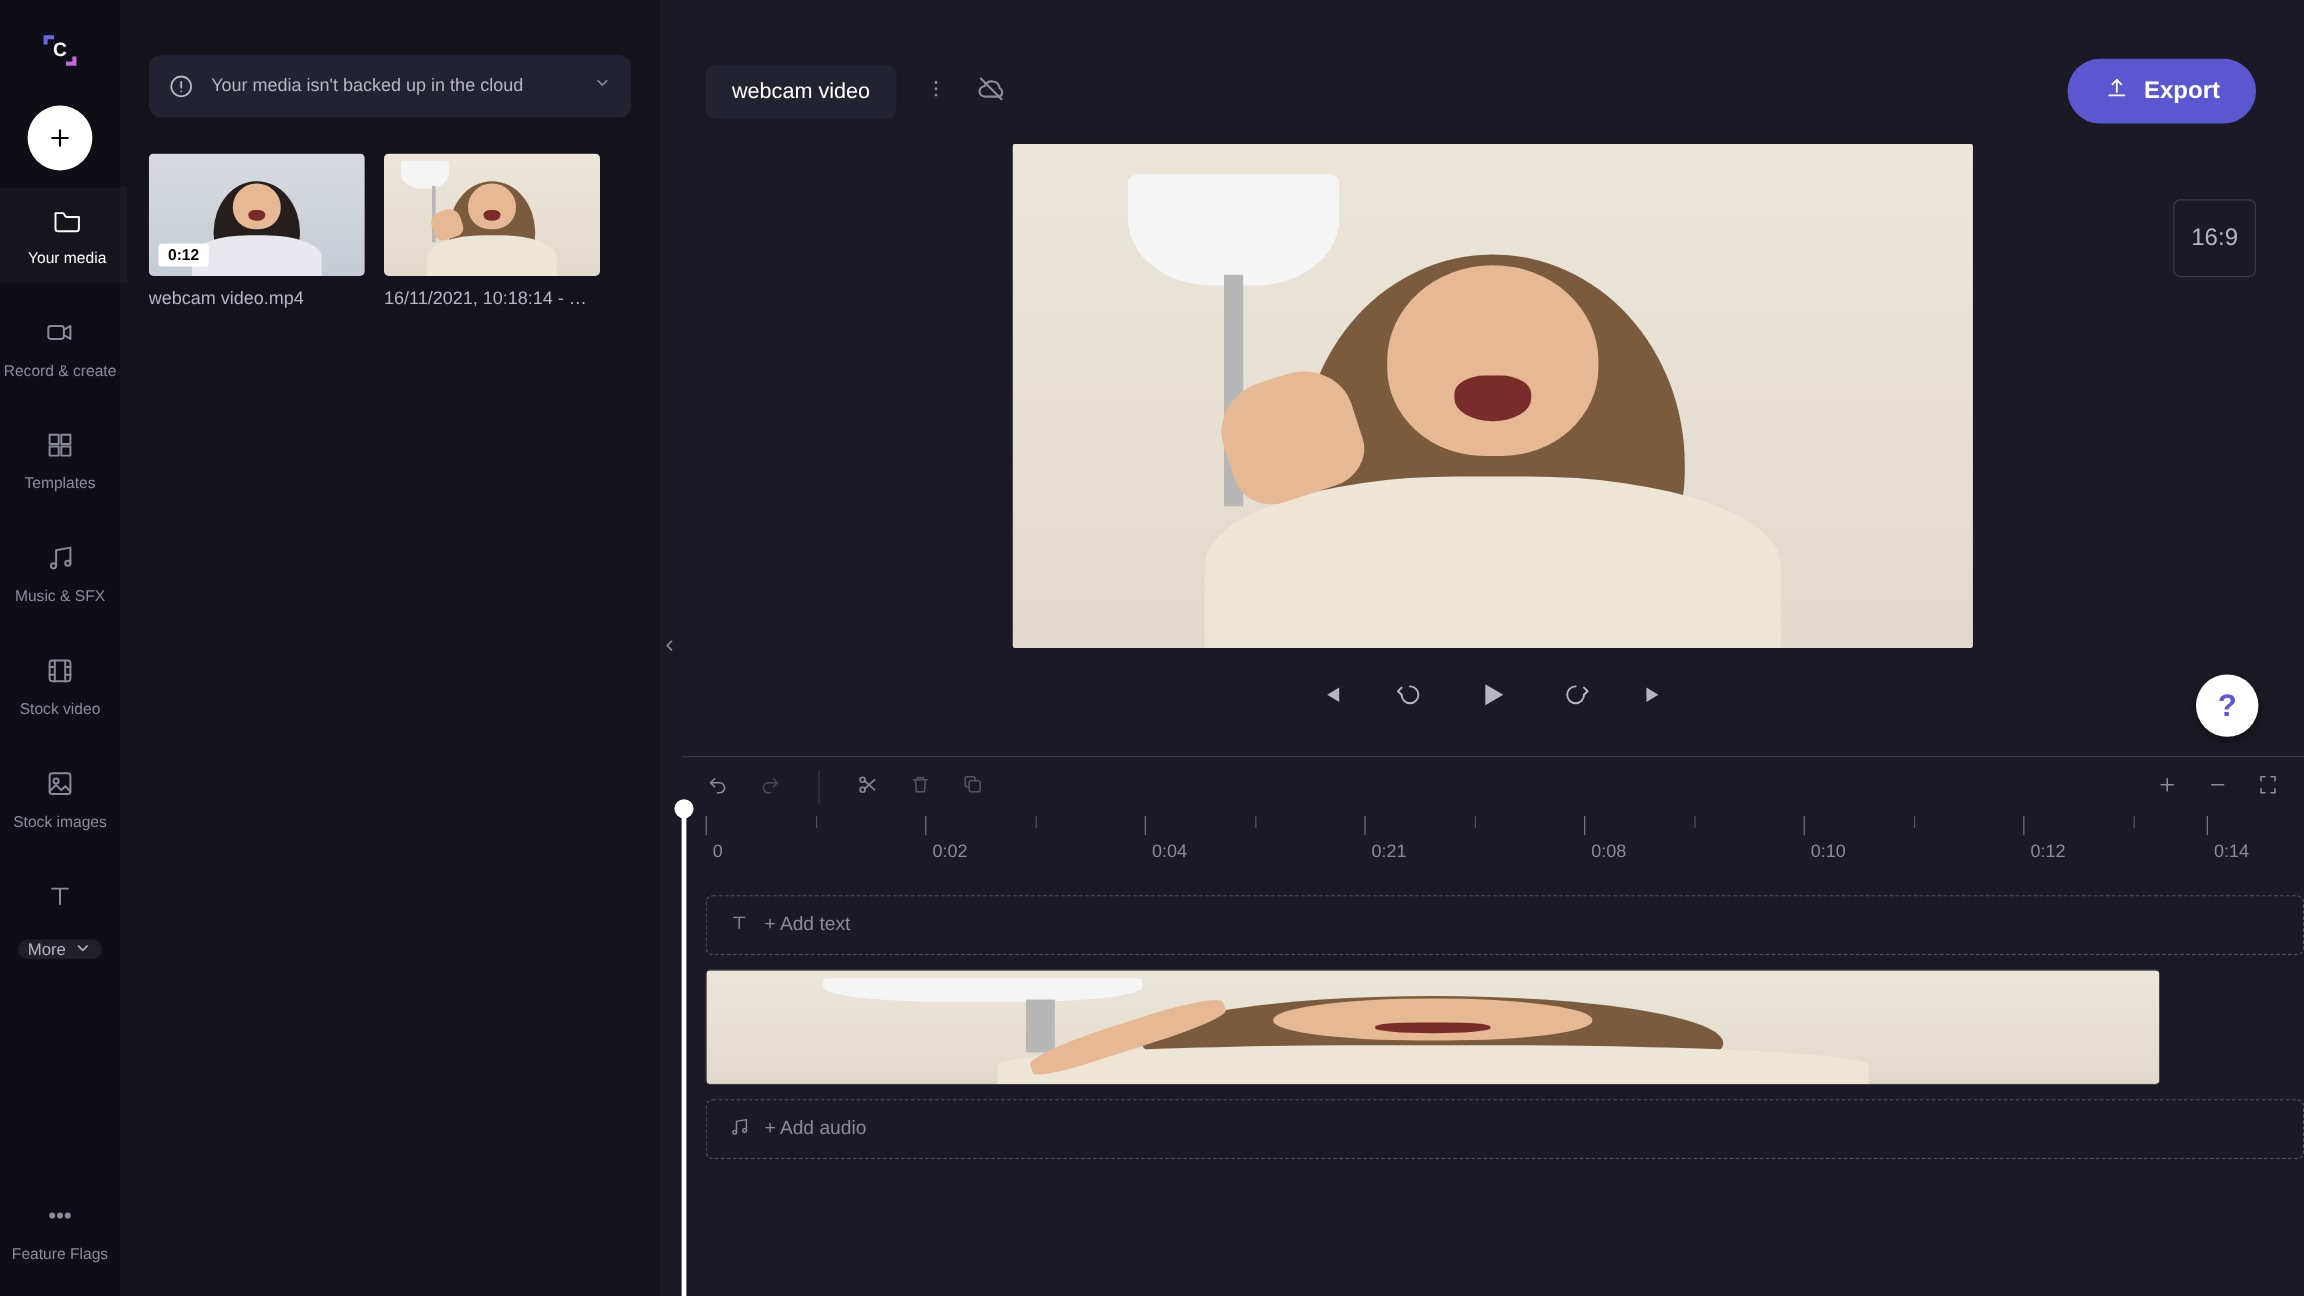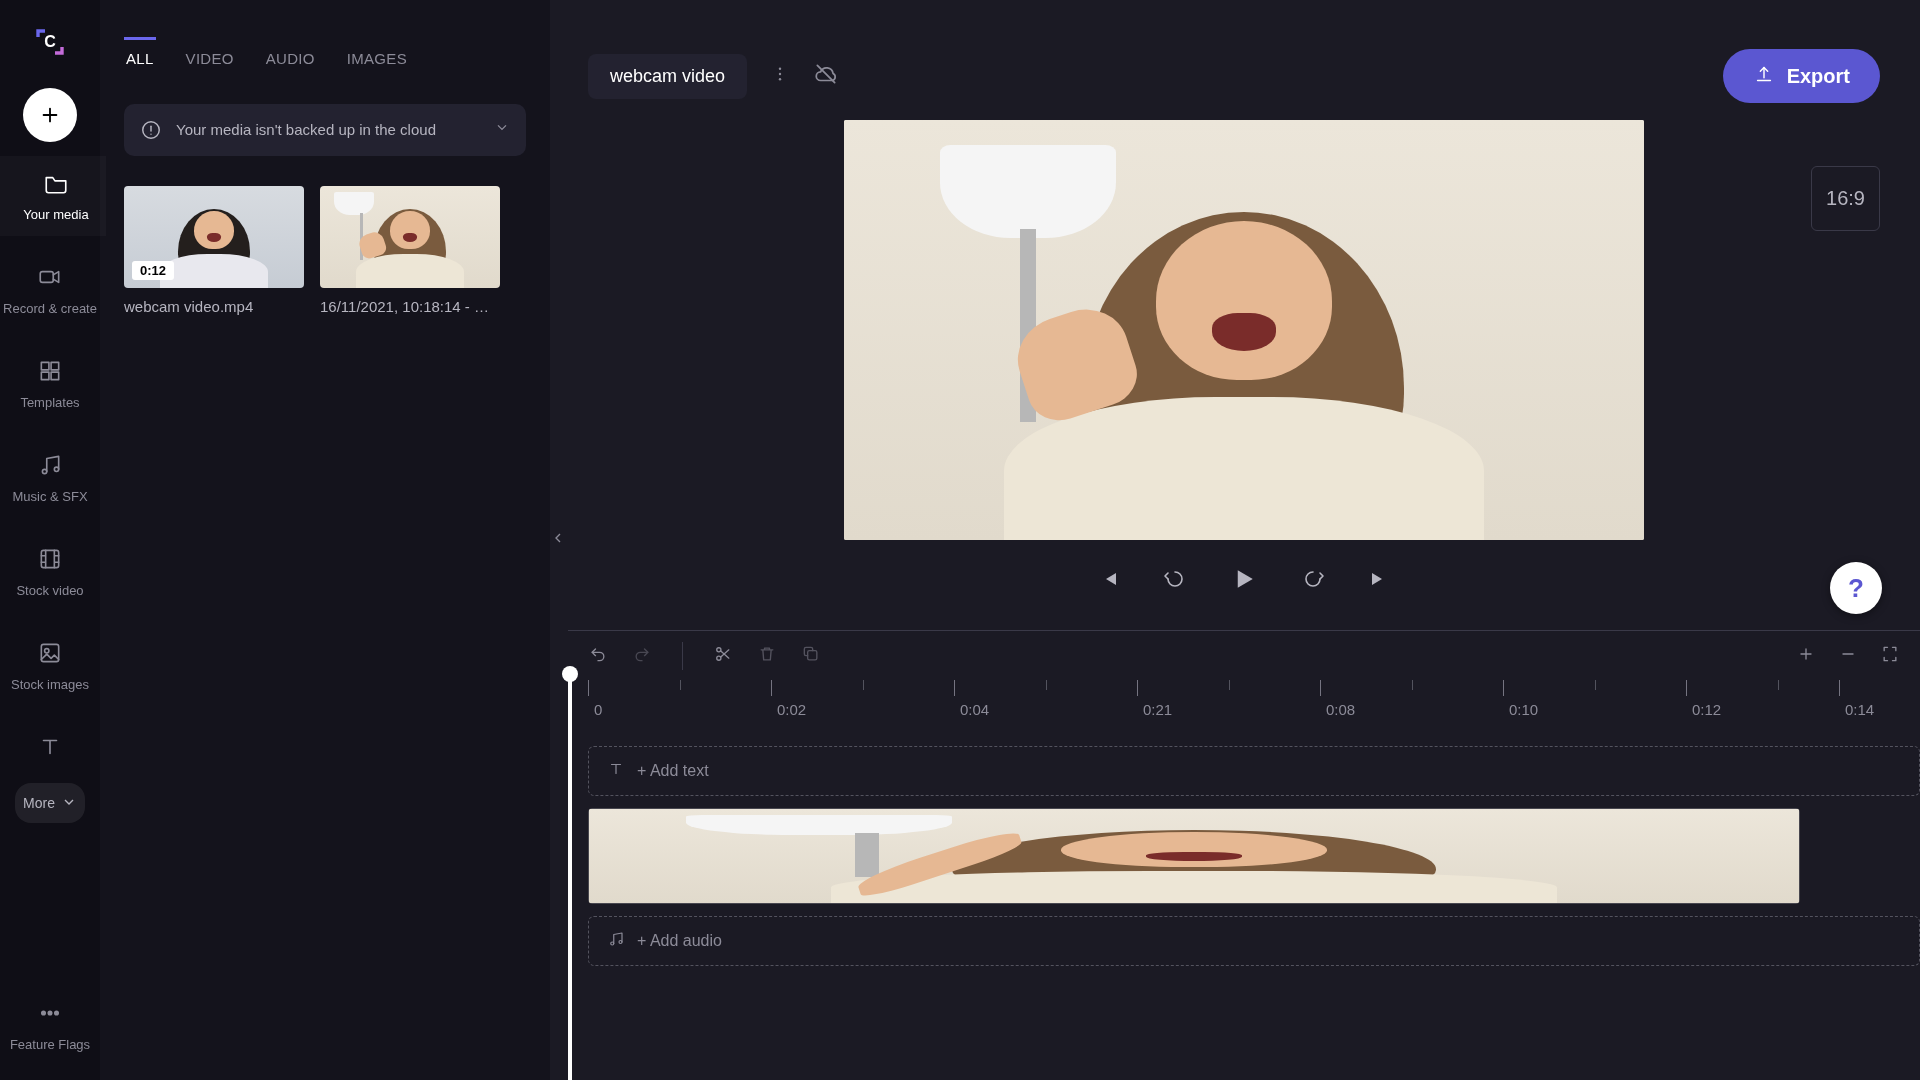--- a/index.html
+++ b/index.html
@@ -32,21 +32,21 @@
   .app{position:absolute;inset:0;background:var(--bg);}
 
   
   .rail{position:absolute;left:0;top:0;bottom:0;width:100px;background:var(--bg-darker);display:flex;flex-direction:column;align-items:center;padding-top:20px;gap:14px;z-index:3;}
   .logo{width:44px;height:44px;display:flex;align-items:center;justify-content:center;}
   .logo svg{width:36px;height:36px;}
   .add-btn{width:54px;height:54px;border-radius:50%;background:#fff;color:#000;display:flex;align-items:center;justify-content:center;margin-top:10px;}
   .rail-item{width:100%;display:flex;flex-direction:column;align-items:center;gap:8px;color:var(--muted);font-size:13px;padding:14px 0;}
   .rail-item.active{background:rgba(255,255,255,0.03);color:var(--text);padding-left:12px;}
   .rail-item svg{width:26px;height:26px;stroke:currentColor;fill:none;stroke-width:1.5;}
-  .more-pill{min-width:70px;height:40px;border-radius:16px;background:rgba(255,255,255,0.08);display:flex;align-items:center;justify-content:center;gap:6px;color:var(--muted2);font-size:14px;margin-top:4px;}
+  .more-pill{min-width:70px;height:16px;border-radius:16px;background:rgba(255,255,255,0.08);display:flex;align-items:center;justify-content:center;gap:6px;color:var(--muted2);font-size:14px;margin-top:4px;}
   .more-pill svg{width:14px;height:14px;}
 
   
   .panel{position:absolute;left:100px;top:0;bottom:0;width:450px;background:var(--bg-dark);padding:20px 24px;box-sizing:border-box;z-index:2;}
   .tabs{display:flex;gap:28px;border-bottom:1px solid transparent;margin-top:20px;}
   .tab{font-size:15px;letter-spacing:0.02em;color:var(--muted);padding:10px 2px;}
   .tab.active{color:var(--text);border-top:3px solid var(--accent2);margin-top:-3px;}
   .cloud-warn{margin-top:26px;background:var(--panel);border-radius:10px;padding:16px 50px 16px 52px;position:relative;color:var(--muted2);font-size:15px;line-height:1.35;}
   .cloud-warn .warn-icon{position:absolute;left:16px;top:50%;transform:translateY(-50%);width:22px;height:22px;}
   .cloud-warn .chev{position:absolute;right:16px;top:50%;transform:translateY(-50%);color:var(--muted);}
@@ -206,26 +206,20 @@
       <span><svg viewBox="0 0 24 24">
                 <circle cx="6" cy="12" r="1.6" fill="currentColor"></circle>
                 <circle cx="12" cy="12" r="1.6" fill="currentColor"></circle>
                 <circle cx="18" cy="12" r="1.6" fill="currentColor"></circle>
               </svg></span>
       <span>Feature Flags</span>
     </div>
   </div>
 
   <div class="panel">
-    <div class="tabs">
-      <div class="tab active">ALL</div>
-      <div class="tab">VIDEO</div>
-      <div class="tab">AUDIO</div>
-      <div class="tab">IMAGES</div>
-    </div>
 
     <div class="cloud-warn">
       <span class="warn-icon">
         <svg viewBox="0 0 24 24" class="icon-line">
                 <circle cx="12" cy="12" r="9"></circle>
                 <path d="M12 8v5"></path>
                 <circle cx="12" cy="16.5" r="0.8" fill="currentColor" stroke="none"></circle>
               </svg>
       </span>
       <span>Your media isn't backed up in the cloud</span>

